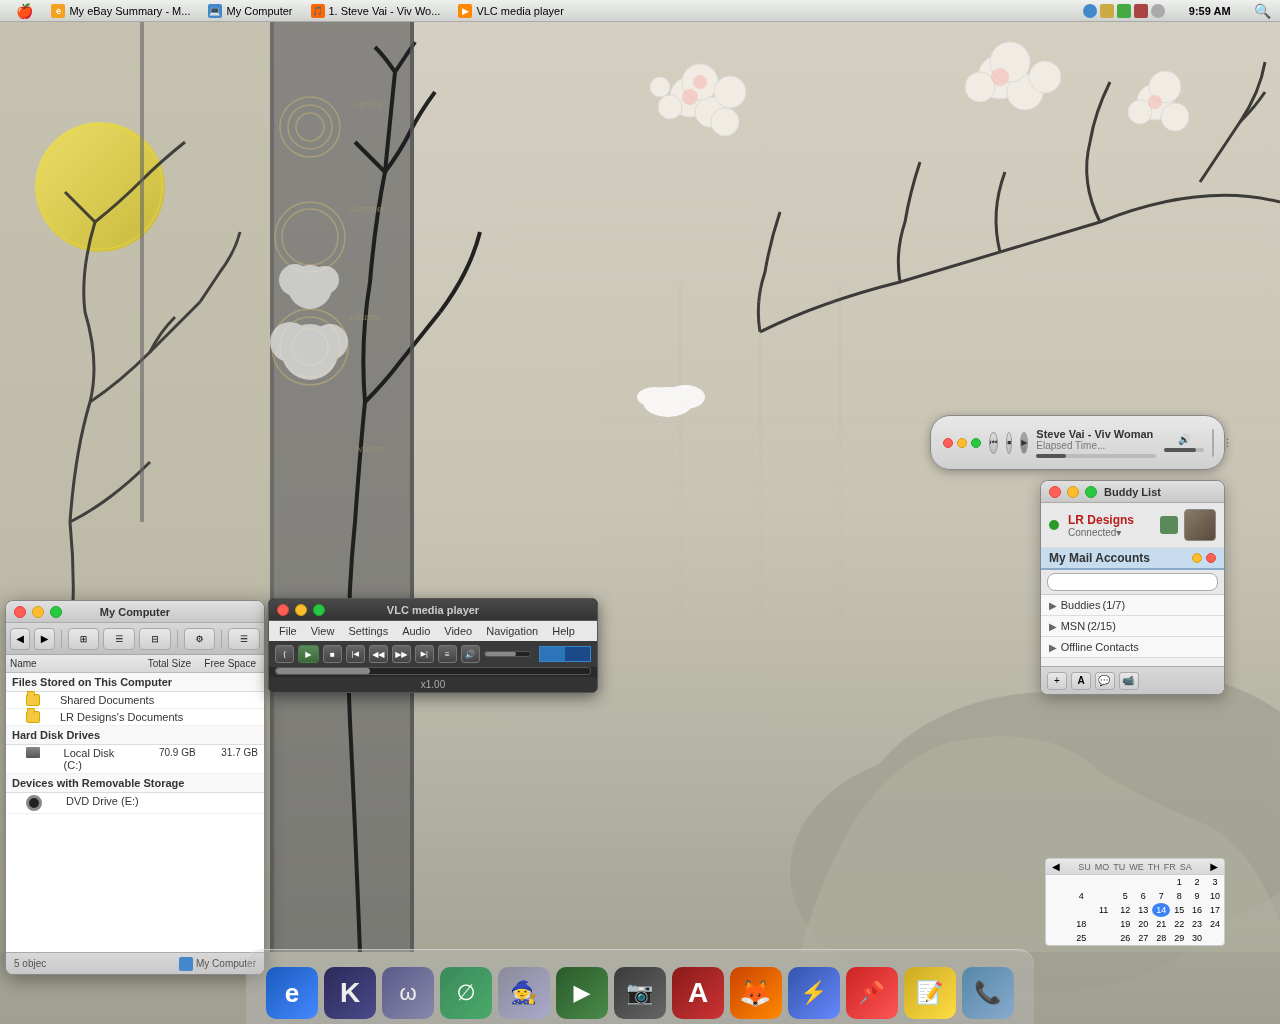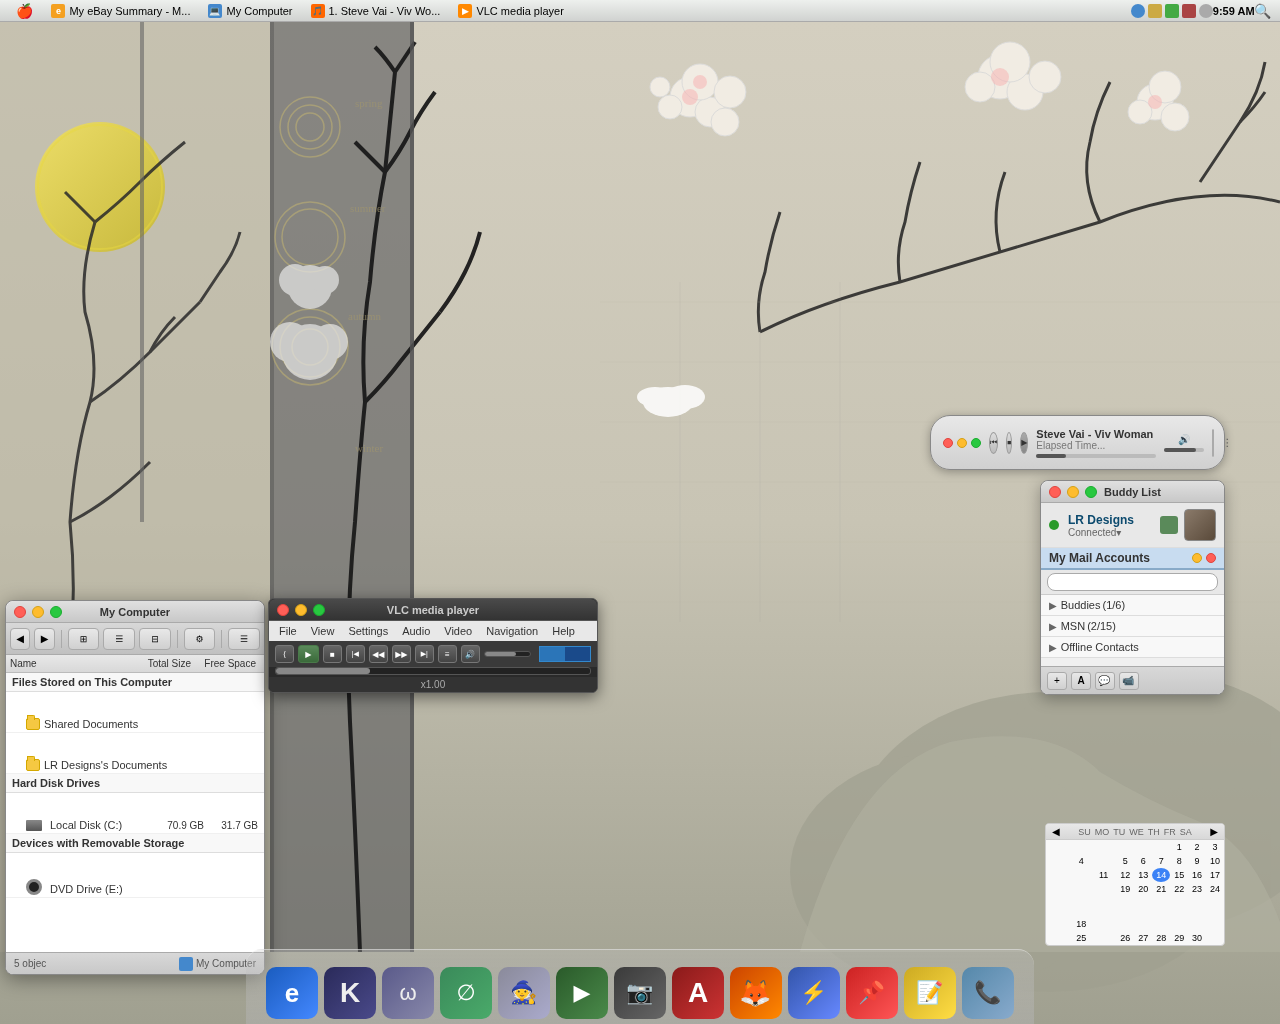--- a/index.html
+++ b/index.html
@@ -41,21 +41,21 @@
       padding: 2px 8px;
       border-radius: 4px;
       cursor: pointer;
       white-space: nowrap;
       font-size: 11px;
     }
     .menubar-right {
       margin-left: auto;
       display: flex;
       align-items: center;
-      gap: 0;
+      gap: 24px;
       font-size: 11px;
       text-align: right;
     }
     .menubar-time { font-weight: bold; }
 
     
     #my-computer {
       position: absolute;
       top: 600px;
       left: 5px;
@@ -147,27 +147,26 @@
     .section-header {
       padding: 3px 6px;
       font-weight: bold;
       font-size: 11px;
       color: #333;
       background: #f8f8f8;
       border-bottom: 1px solid #ddd;
     }
     .file-item {
       display: flex;
-      align-items: flex-end;
+      align-items: flex-start;
       padding: 2px 6px 2px 20px;
       font-size: 11px;
       color: #333;
       border-bottom: 1px solid #f0f0f0;
-      gap: 4px;
-      margin-top: 24px;
+      gap: 20px;
     }
     .file-icon {
       width: 14px;
       height: 12px;
       background: #f5c842;
       border: 1px solid #d4a800;
       border-radius: 2px;
       display: inline-block;
       position: relative;
     }
@@ -422,21 +421,21 @@
     }
     .buddy-avatar {
       width: 32px; height: 32px;
       border-radius: 4px;
       background: linear-gradient(135deg, #6a8a6a, #4a6a8a);
       border: 1px solid #888;
     }
     .buddy-user-info {
       flex: 1;
     }
-    .buddy-username { font-size: 12px; font-weight: bold; color: #0c4a6e; }
+    .buddy-username { font-size: 12px; font-weight: bold; color: #b91c1c; }
     .buddy-status { font-size: 10px; color: #666; }
     .status-dot {
       width: 10px; height: 10px;
       border-radius: 50%;
       background: #2a9a2a;
       display: inline-block;
       margin-right: 3px;
     }
     .buddy-icons { display: flex; gap: 4px; }
     .buddy-icon-btn {
@@ -892,21 +891,21 @@
     </div>
   </div>
 
   <div style="padding:3px 6px;background:#e8e8e8;border-bottom:1px solid #ccc;">
     <input type="text" placeholder="" style="width: 100%; padding: 2px 6px; border: 1px solid rgb(170, 170, 170); border-radius: 8px; font-size: 11px; background: white;">
   </div>
 
   <div class="buddy-section">
     <span class="buddy-section-arrow">▶</span>
     <span class="buddy-section-label">Buddies</span>
-    <span class="buddy-section-count">(1/6)</span>
+    <span class="buddy-section-count">(1/7)</span>
   </div>
   <div class="buddy-section">
     <span class="buddy-section-arrow">▶</span>
     <span class="buddy-section-label">MSN</span>
     <span class="buddy-section-count">(2/15)</span>
   </div>
   <div class="buddy-section">
     <span class="buddy-section-arrow">▶</span>
     <span class="buddy-section-label">Offline Contacts</span>
   </div>
@@ -948,21 +947,21 @@
     <span style="padding:2px 0;">8</span>
     <span style="padding:2px 0;">9</span>
     <span style="padding:2px 0;">10</span>
     <span style="padding:2px 8px;margin-left:45px;">11</span>
     <span style="padding:2px 0;">12</span>
     <span style="padding:2px 0;">13</span>
     <span style="padding:2px 0;background:#3b82f6;color:white;border-radius:50%;">14</span>
     <span style="padding:2px 0;">15</span>
     <span style="padding:2px 0;">16</span>
     <span style="padding:2px 0;">17</span>
-    <span style="padding:2px 0;margin-top:35px;">18</span>
+    <span style="padding:2px 0;">18</span>
     <span style="padding:2px 0;">19</span>
     <span style="padding:2px 0;">20</span>
     <span style="padding:2px 0;">21</span>
     <span style="padding:2px 0;">22</span>
     <span style="padding:2px 0;">23</span>
     <span style="padding:2px 0;">24</span>
     <span style="padding:2px 0;">25</span>
     <span style="padding:2px 0;">26</span>
     <span style="padding:2px 0;">27</span>
     <span style="padding:2px 0;">28</span>

